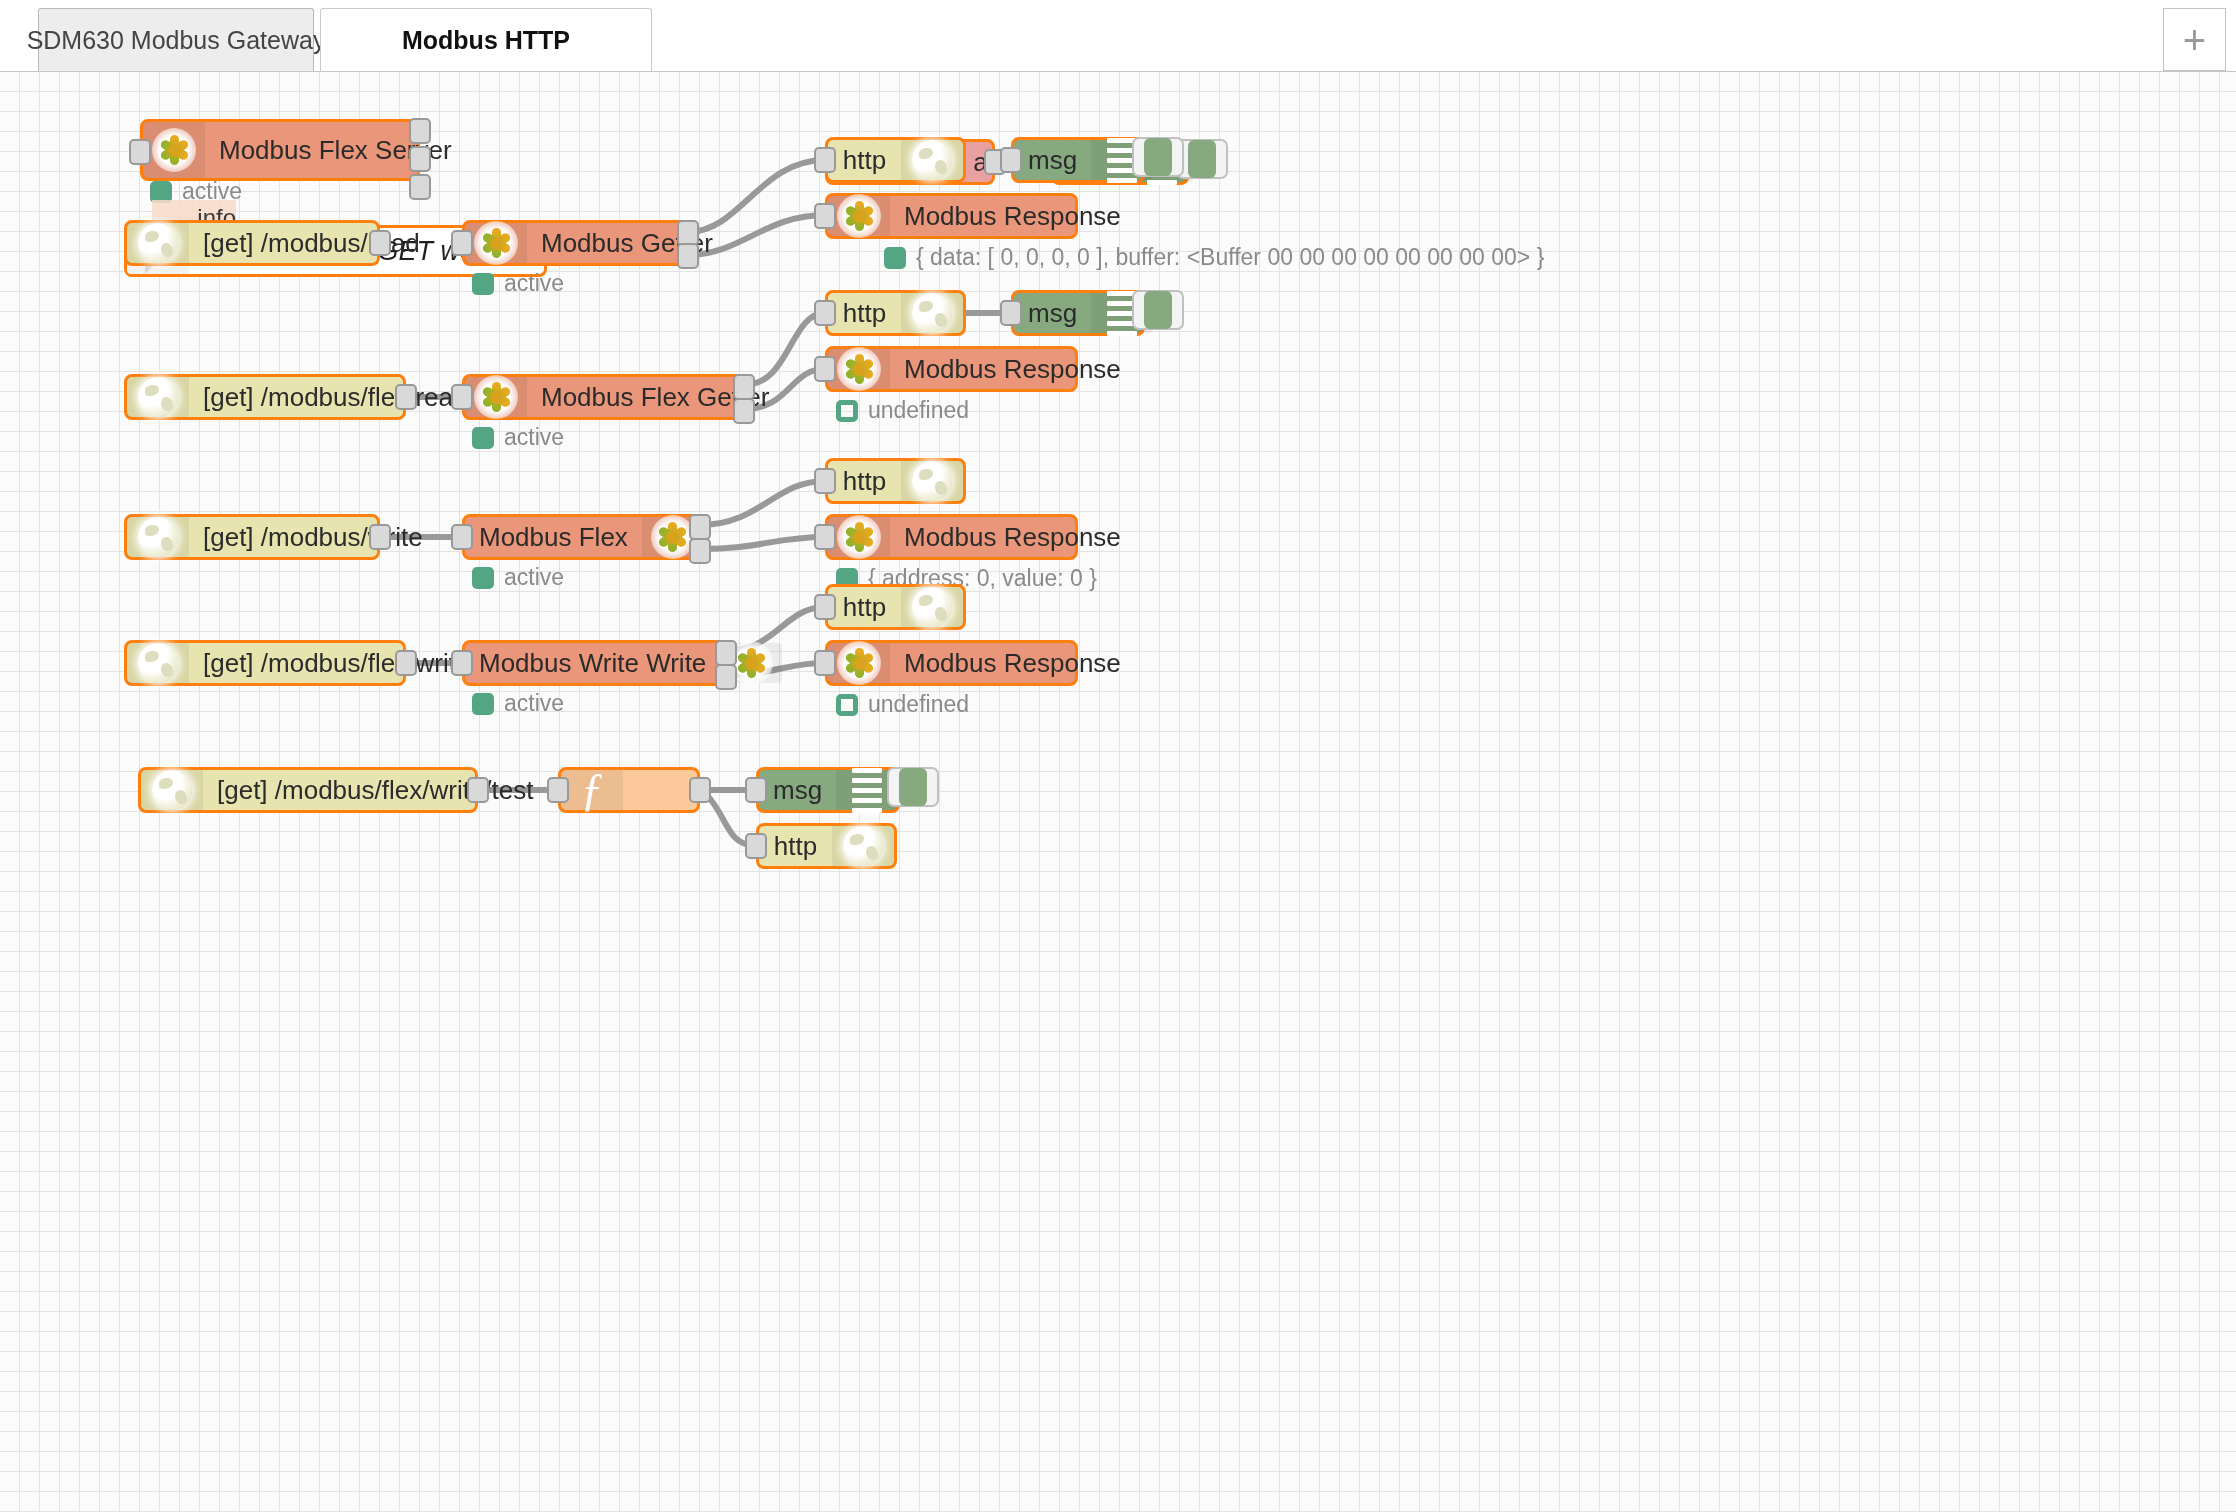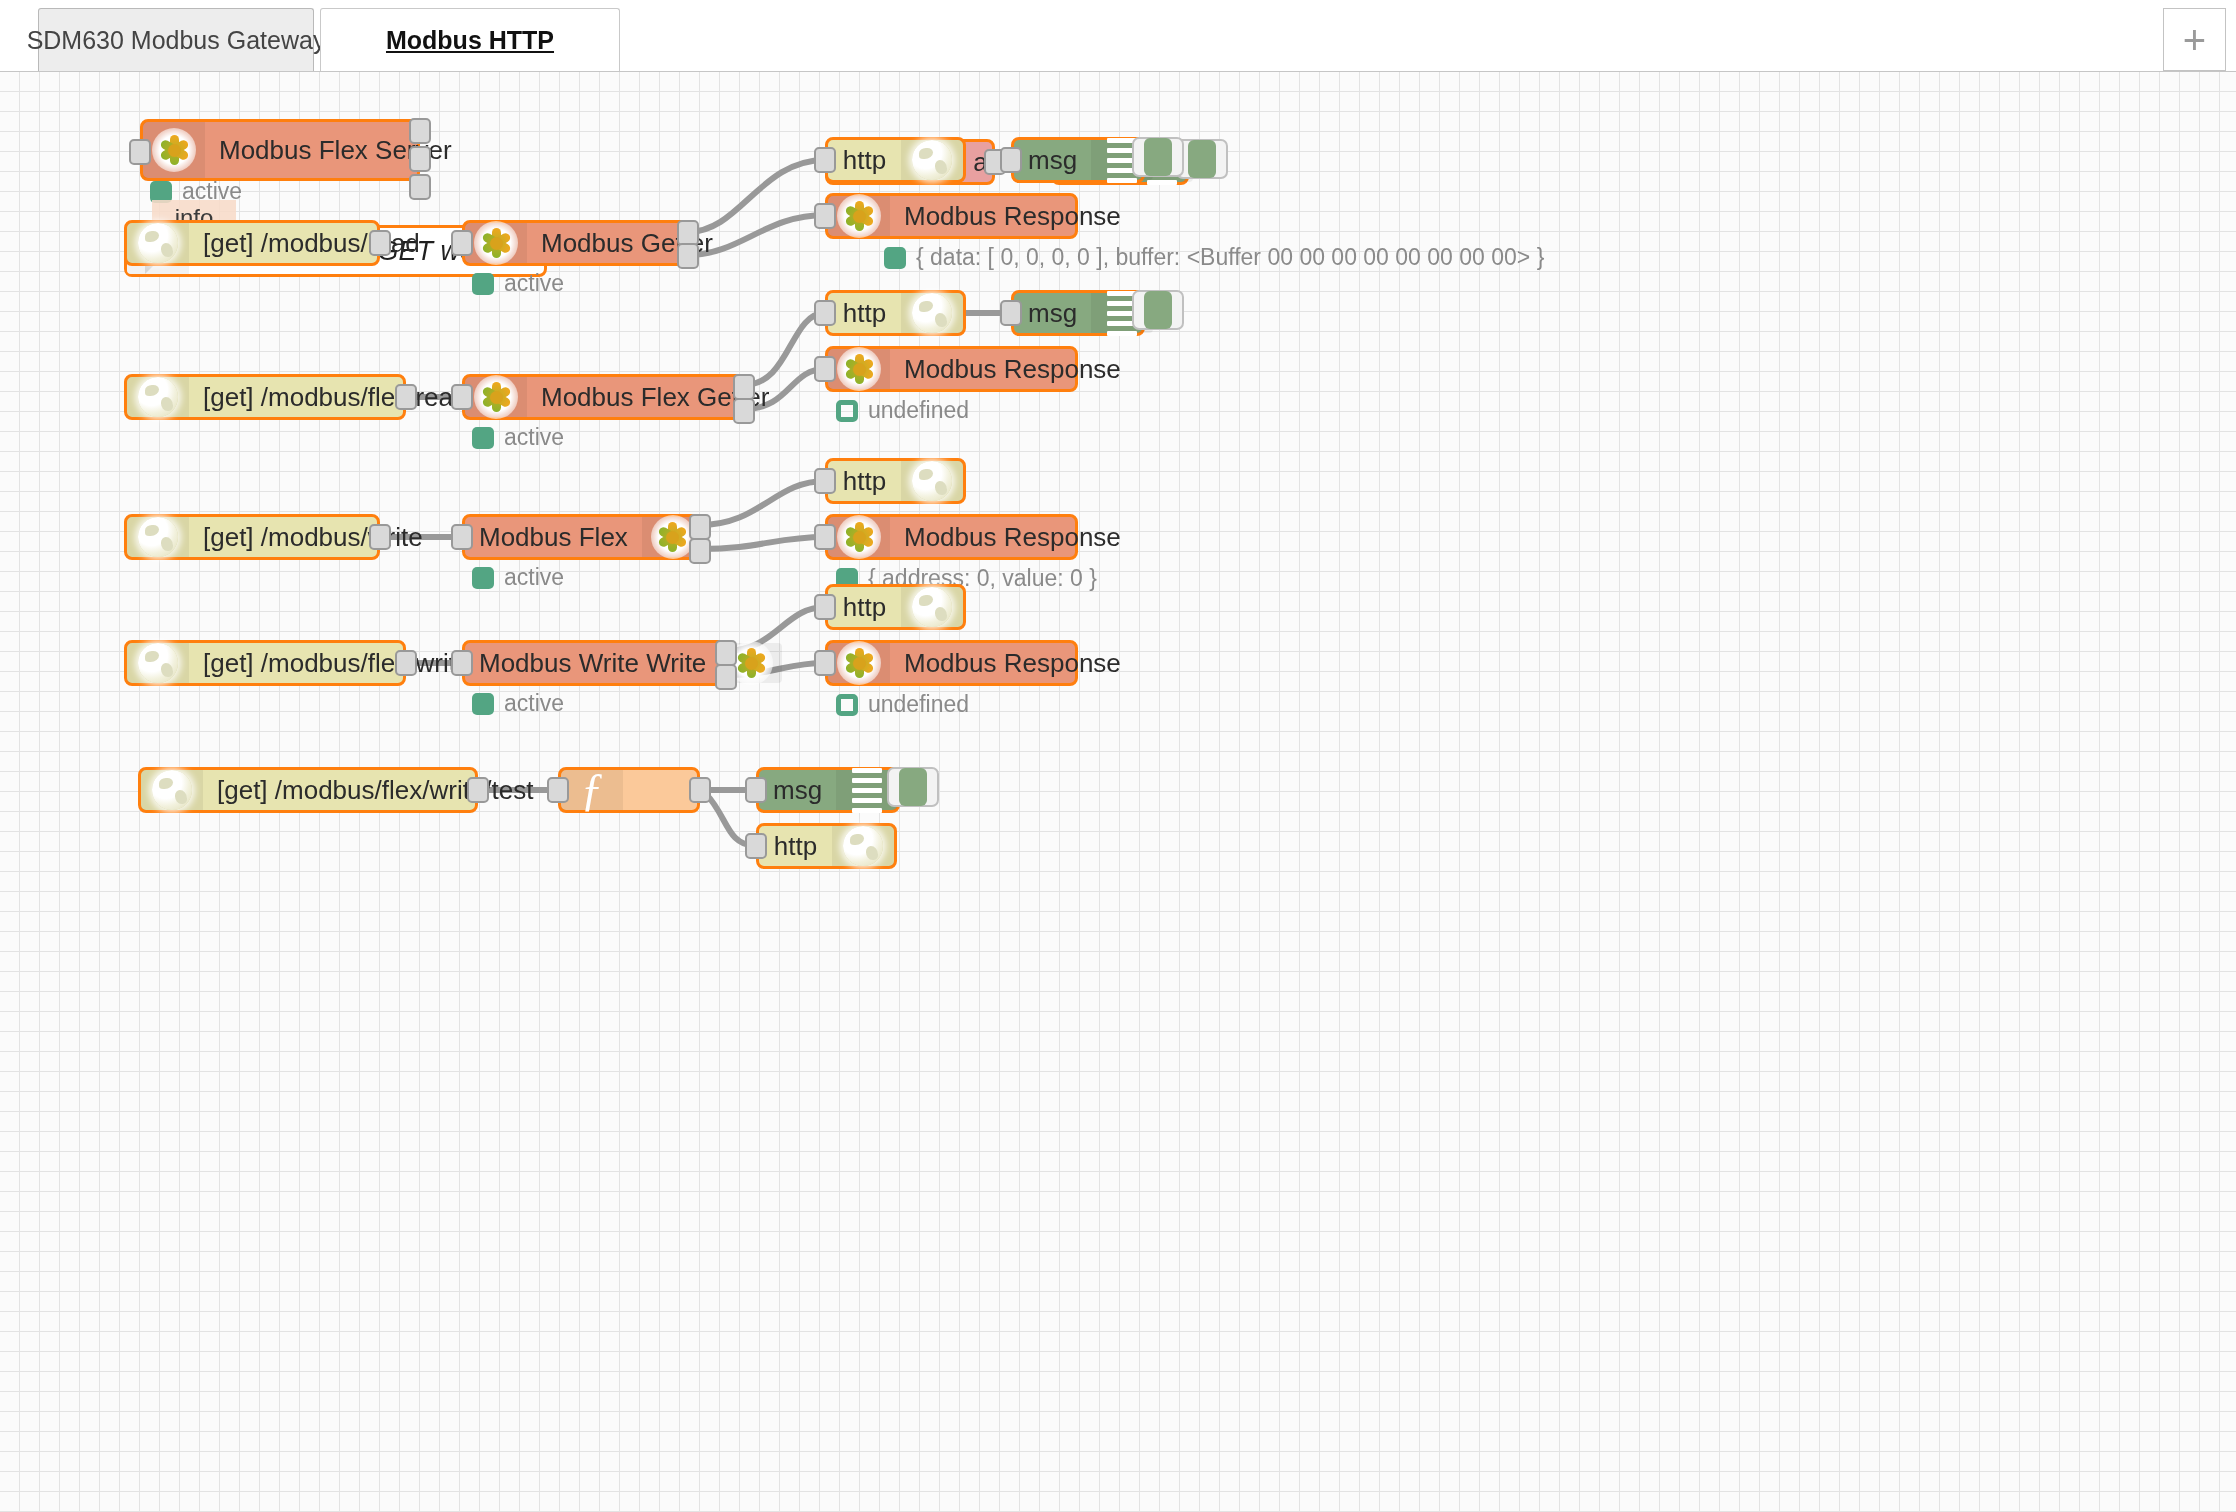--- a/index.html
+++ b/index.html
@@ -18,21 +18,21 @@
   .tab{
     position:absolute;top:8px;height:63px;box-sizing:border-box;
     display:flex;align-items:center;justify-content:center;
     font-size:25px;color:#444;border:1px solid #b9b9b9;
     border-bottom:none;background:#ededed;
     border-top-left-radius:3px;border-top-right-radius:3px;
     white-space:nowrap;padding:0 18px;
   }
   .tab.active{background:#fff;color:#111;font-weight:bold;border-color:#c9c9c9;}
   #tab0{left:38px;width:276px;}
-  #tab1{left:320px;width:300px;text-decoration:underline;}
+  #tab1{left:320px;width:332px;}
   #addtab{
     position:absolute;right:10px;top:8px;width:63px;height:63px;
     border:1px solid #c3c3c3;background:#fff;box-sizing:border-box;
     display:flex;align-items:center;justify-content:center;
     color:#9a9a9a;font-size:40px;line-height:1;cursor:pointer;
   }
 
   
   #canvas{
     position:absolute;left:0;top:72px;width:2236px;height:1440px;
@@ -150,21 +150,21 @@
   .node.comment{border-color:#ff7f0e;background:#fff;}
   .node.comment .iconbox{background:#f2f2f2;}
   .node.comment .body{
     justify-content:flex-start;font-style:italic;font-size:27px;color:#1f1f1f;
   }
 
   
   #infotip{
     position:absolute;left:152px;top:128px;width:84px;height:36px;
     background:rgba(247,219,200,0.88);
-    display:flex;align-items:center;justify-content:center;
+    display:flex;align-items:center;justify-content:flex-end;
     font-size:24px;color:#3a3a3a;
   }
 </style>
 </head>
 <body>
 
 <div id="app">
 
   <div id="tabbar">
     <div class="tab" id="tab0">

